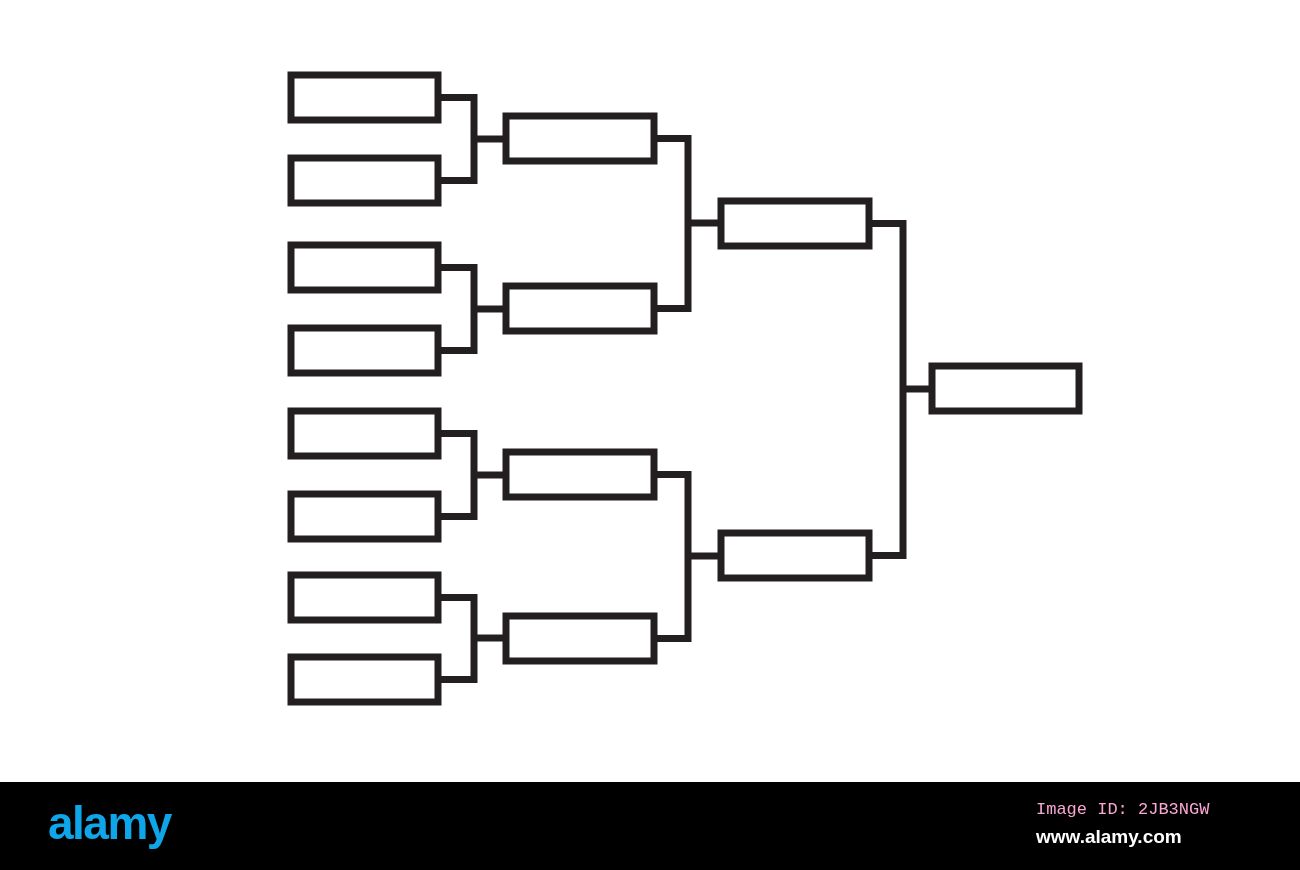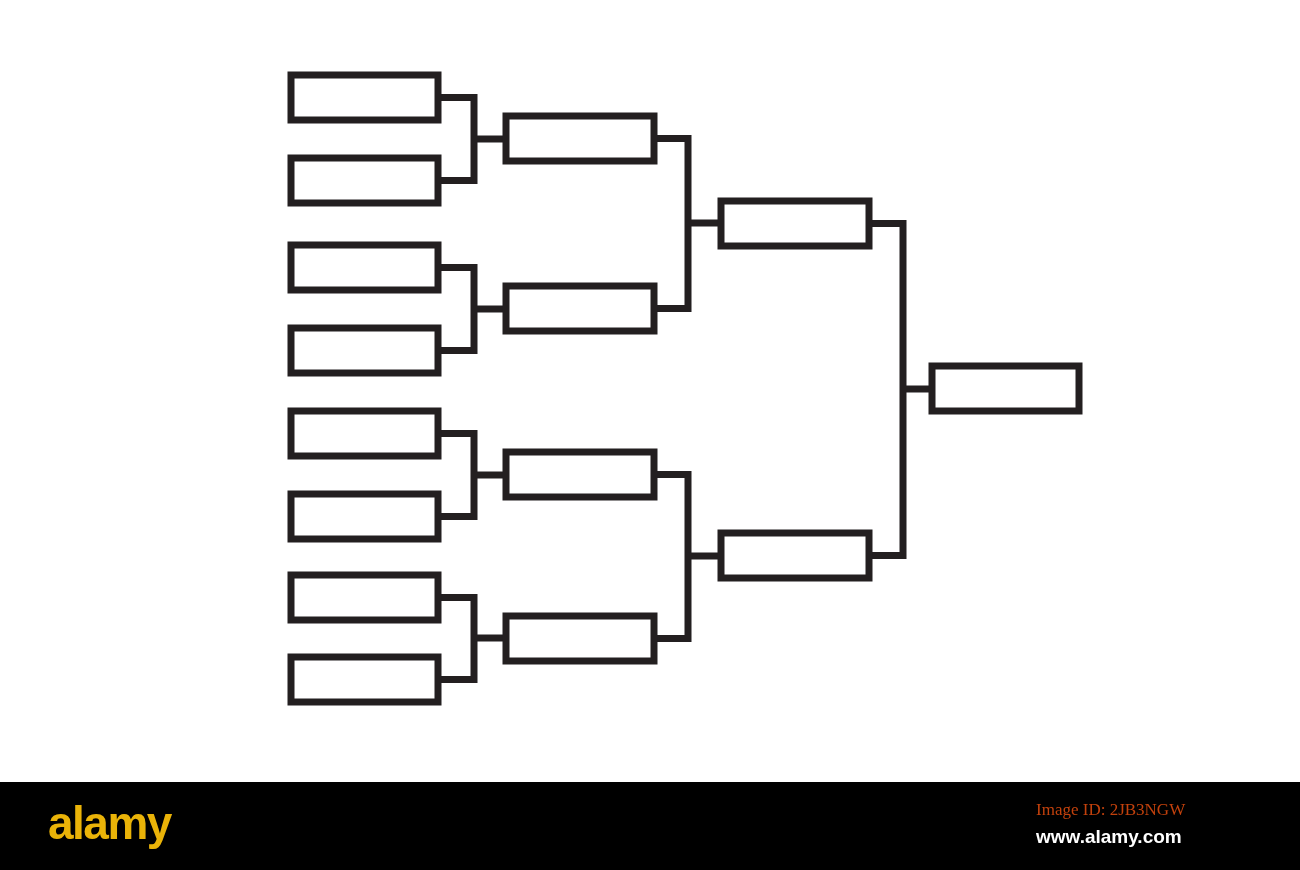--- a/index.html
+++ b/index.html
@@ -62,34 +62,34 @@
     color: #ffffff;
   }
   #alamy-logo {
     position: absolute;
     left: 48px;
     top: 18px;
     font-family: "Liberation Sans", sans-serif;
     font-weight: bold;
     font-size: 46px;
     letter-spacing: -1.5px;
-    color: #eab308;
+    color: #0ea5e9;
     line-height: 1;
   }
   #footer-right {
     position: absolute;
     right: 14px;
     top: 16px;
     text-align: left;
     width: 250px;
   }
   #footer-image-id {
-    font-family: Liberation Serif, serif;
+    font-family: Liberation Mono, monospace;
     font-size: 17px;
-    color: #c2410c;
+    color: #f9a8d4;
     line-height: 1.45;
     white-space: nowrap;
   }
   #footer-url {
     font-family: Liberation Sans, sans-serif;
     font-size: 19px;
     font-weight: bold;
     color: #ffffff;
     line-height: 1.45;
     white-space: nowrap;

